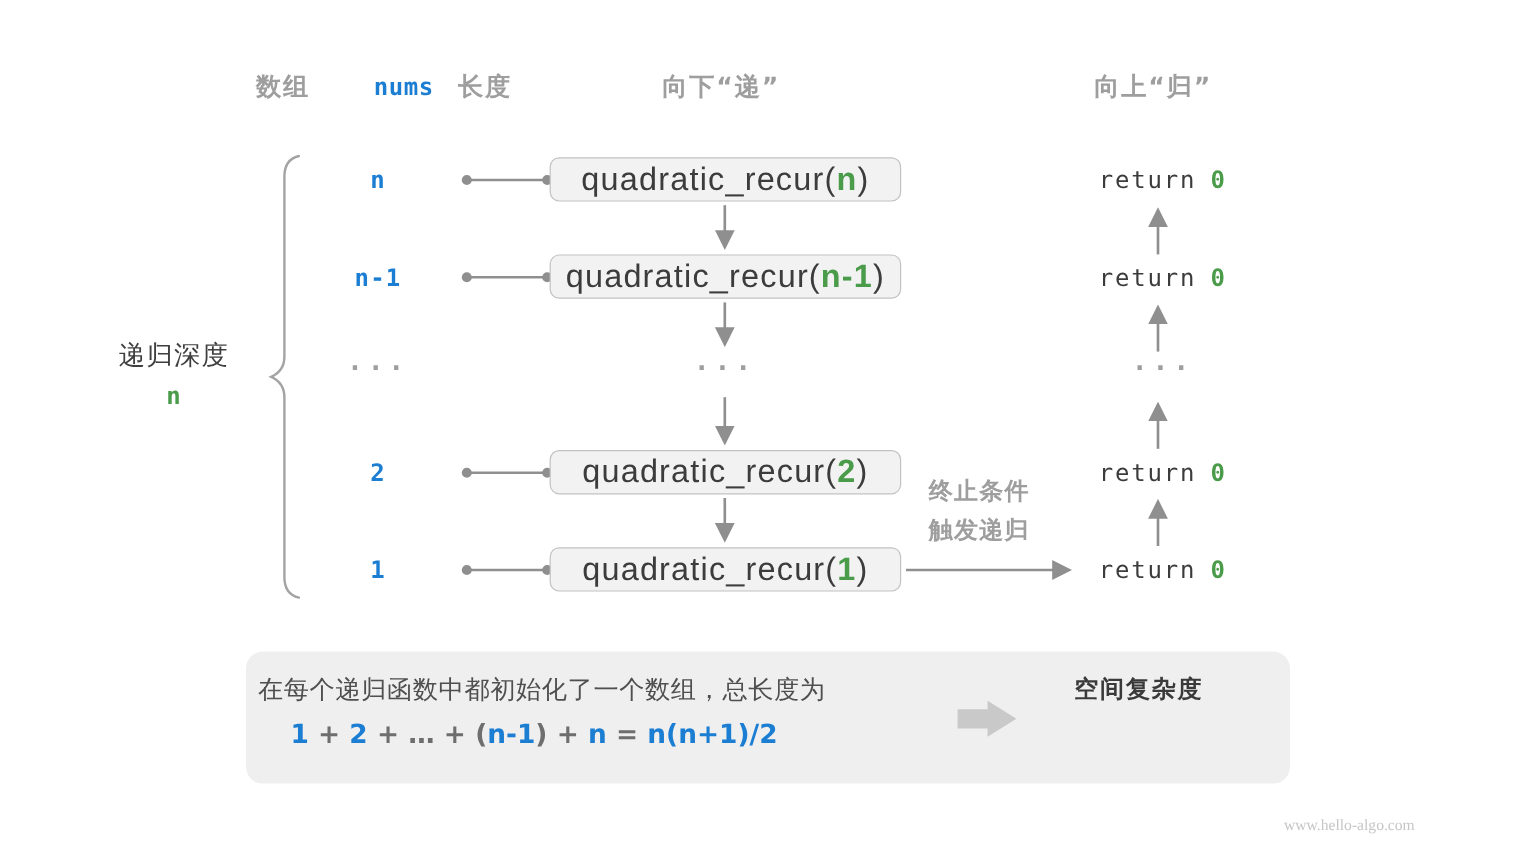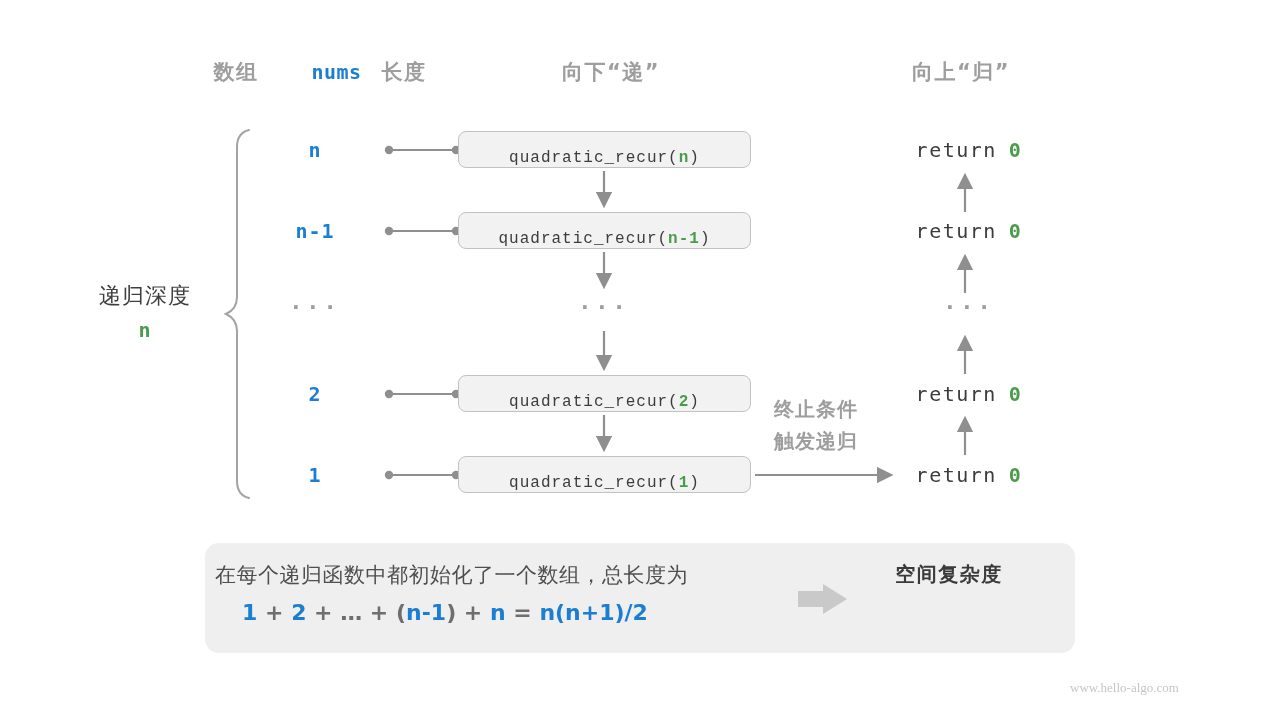--- a/index.html
+++ b/index.html
@@ -5,36 +5,36 @@
   html,body{margin:0;padding:0;background:#ffffff;}
   .stage{position:relative;width:1280px;height:720px;background:#fff;overflow:hidden;
          font-family:"DejaVu Sans","Liberation Sans",sans-serif;}
   .overlay{position:absolute;left:0;top:0;z-index:1;}
 
   .hdr{position:absolute;z-index:2;font-weight:700;font-size:21px;color:var(--gray-label);
        letter-spacing:1.5px;text-align:center;height:28px;line-height:28px;}
   .hdr-array{left:180px;top:58px;width:280px;display:flex;justify-content:center;gap:20px;align-items:baseline;}
   .hdr-array .nums{font-family:"DejaVu Sans Mono","Liberation Mono",monospace;font-weight:700;
        font-size:20px;color:var(--blue);letter-spacing:0.5px;margin-left:33px;}
-  .hdr-descend{left:491px;top:58px;width:240px;}
+  .hdr-descend{left:481px;top:58px;width:240px;}
   .hdr-ascend{left:841px;top:58px;width:240px;}
 
   .depth-label{position:absolute;z-index:2;left:55px;top:281px;width:180px;text-align:center;
        color:#3f3f3f;font-size:22px;font-weight:500;letter-spacing:1px;}
   .depth-label .val{margin-top:7px;font-weight:700;font-size:20px;color:var(--green);
        font-family:"DejaVu Sans Mono","Liberation Mono",monospace;}
 
   .depth{position:absolute;z-index:2;left:245px;width:140px;height:28px;line-height:28px;text-align:center;
        font-family:"DejaVu Sans Mono","Liberation Mono",monospace;font-weight:700;font-size:20px;
        color:var(--blue);letter-spacing:1px;}
 
   .callbox{position:absolute;z-index:2;left:458px;width:293px;height:37px;box-sizing:border-box;
        background:var(--box-bg);border:1.5px solid var(--box-border);border-radius:8px;
-       display:flex;align-items:flex-end;justify-content:center;
-       font-family:Liberation Mono, monospace;font-size:16px;letter-spacing:1px;
+       display:flex;align-items:center;justify-content:center;
+       font-family:Liberation Sans, sans-serif;font-size:27px;letter-spacing:1px;
        color:var(--dark-text);}
   .arg{color:var(--green);font-weight:700;}
 
   .ret{position:absolute;z-index:2;left:889px;width:160px;height:28px;line-height:28px;text-align:center;
        font-family:"DejaVu Sans Mono","Liberation Mono",monospace;font-size:20px;letter-spacing:1.5px;
        color:var(--dark-text);}
   .ret-val{color:var(--green);font-weight:700;margin-left:12px;}
 
   .dots{position:absolute;z-index:2;height:20px;text-align:center;font-weight:700;font-size:22px;
        color:var(--gray-label);letter-spacing:4px;line-height:16px;

